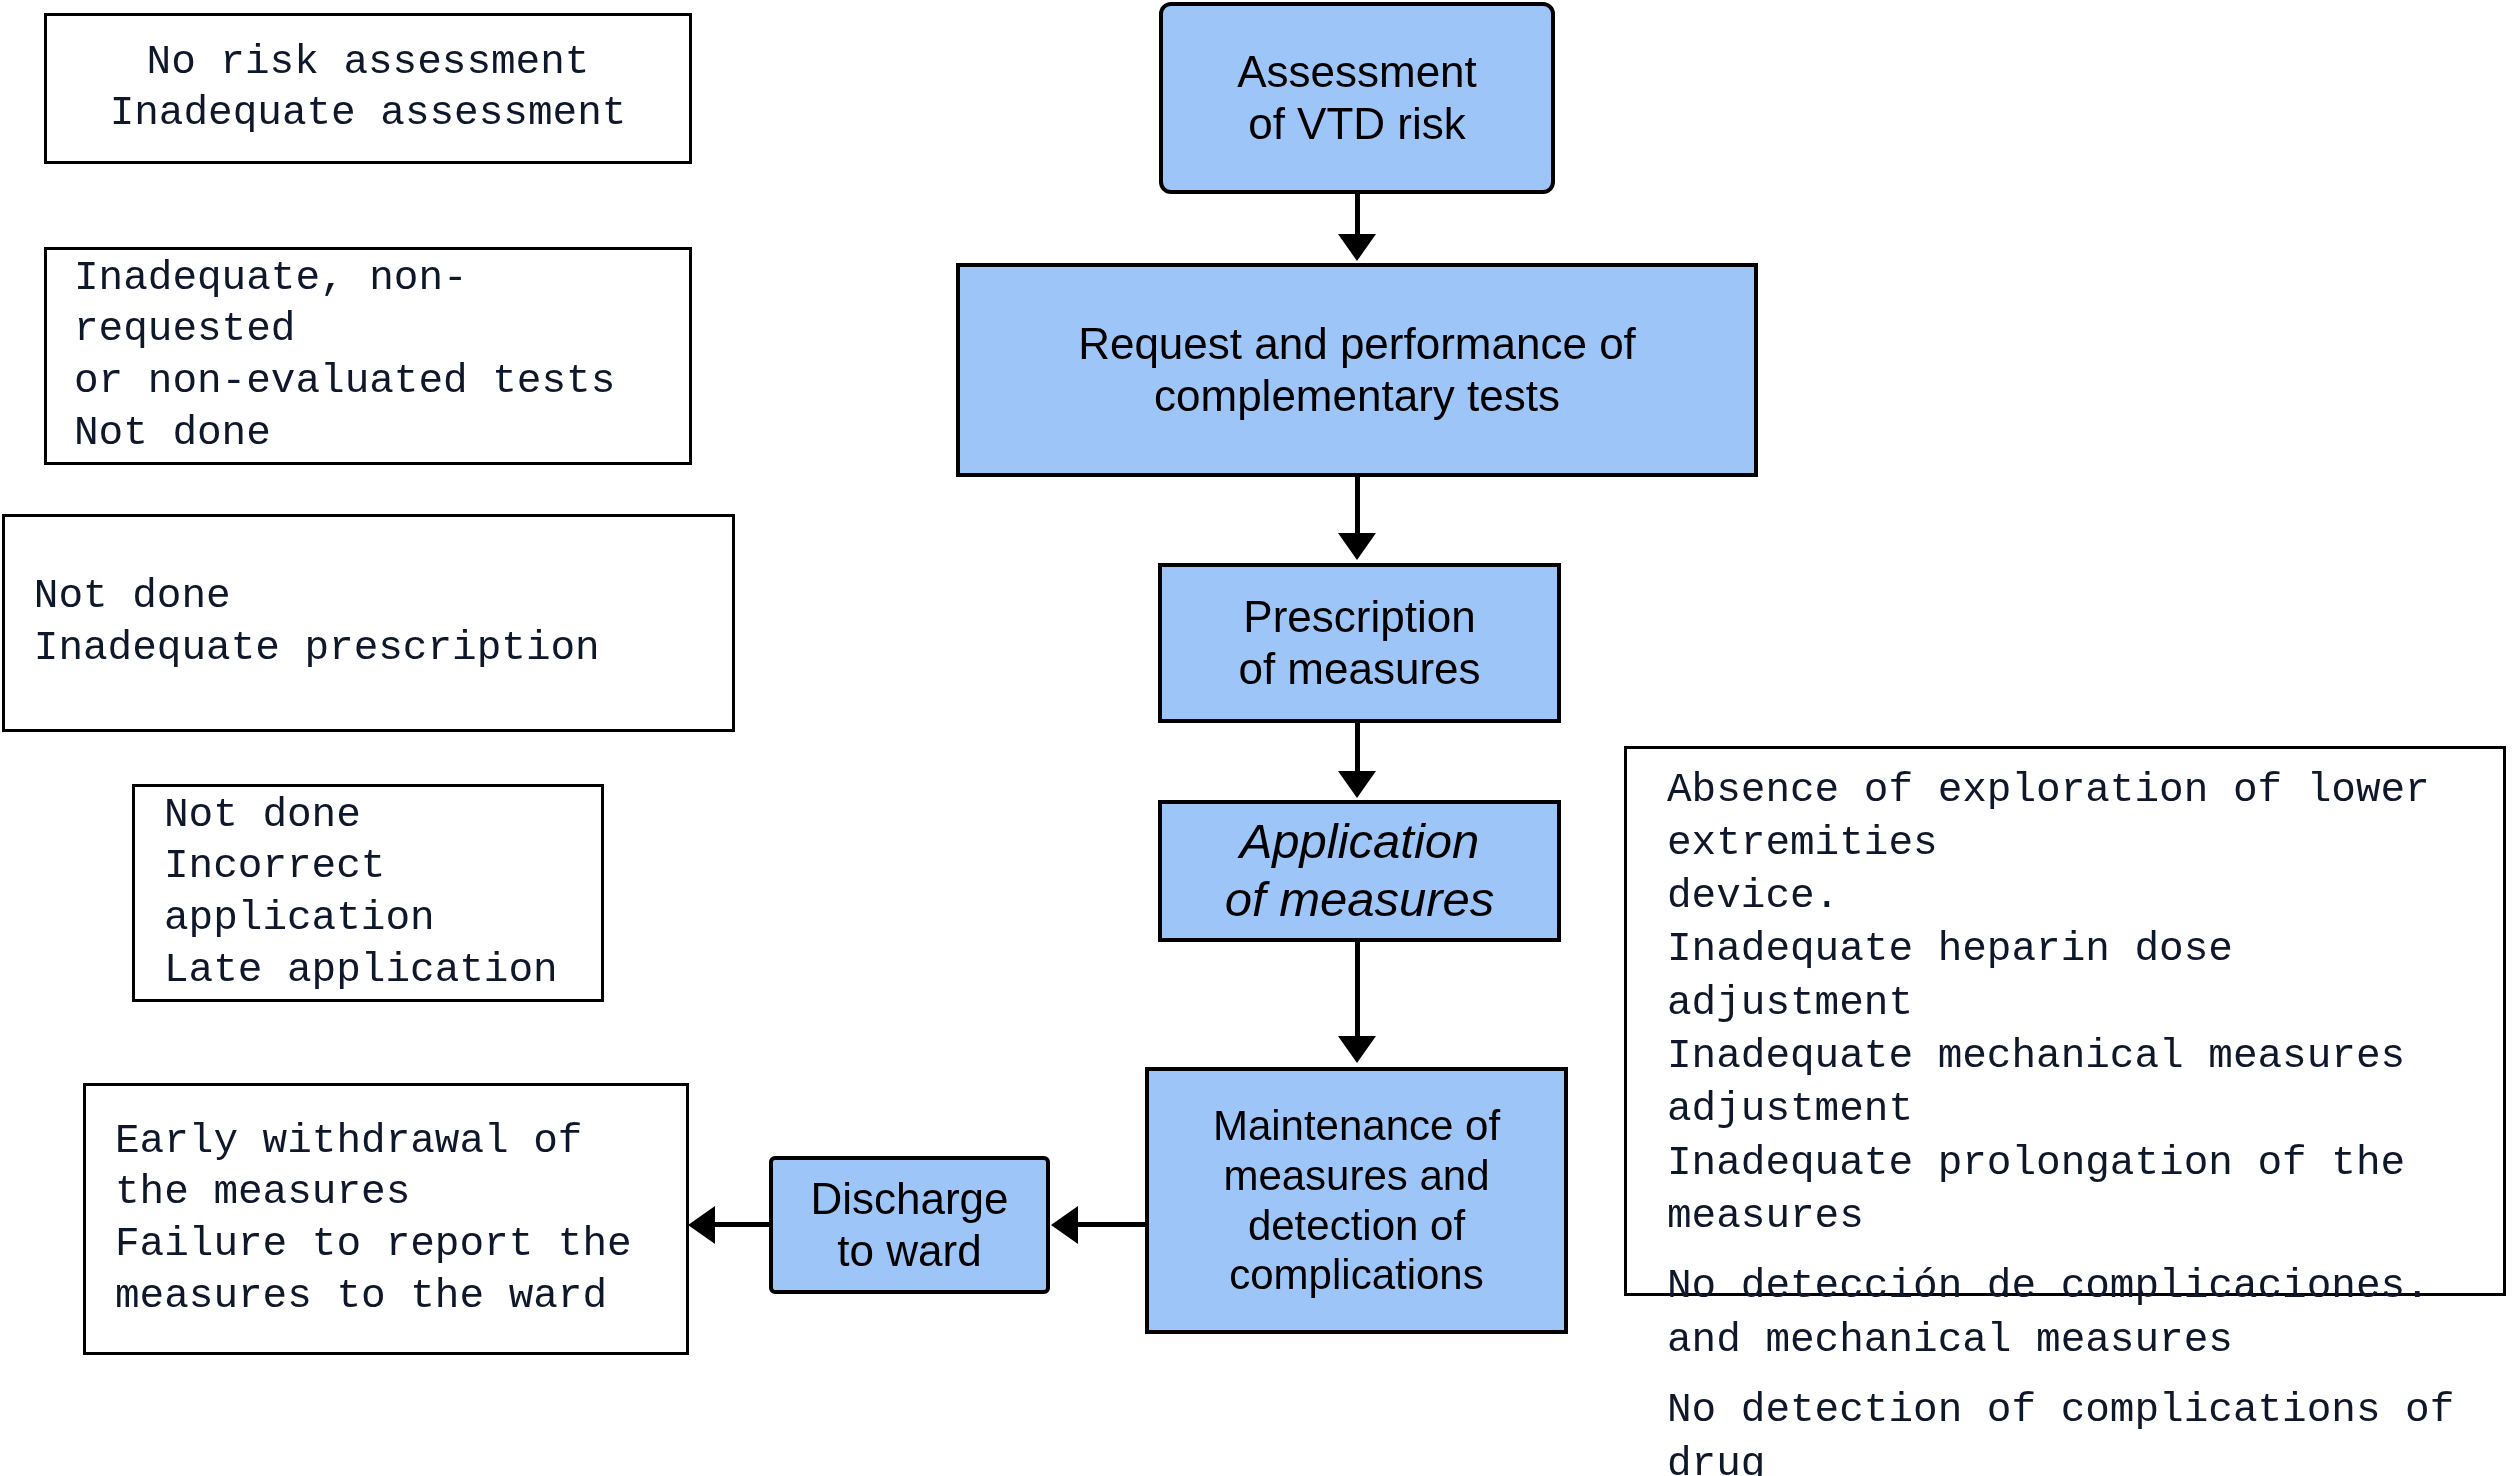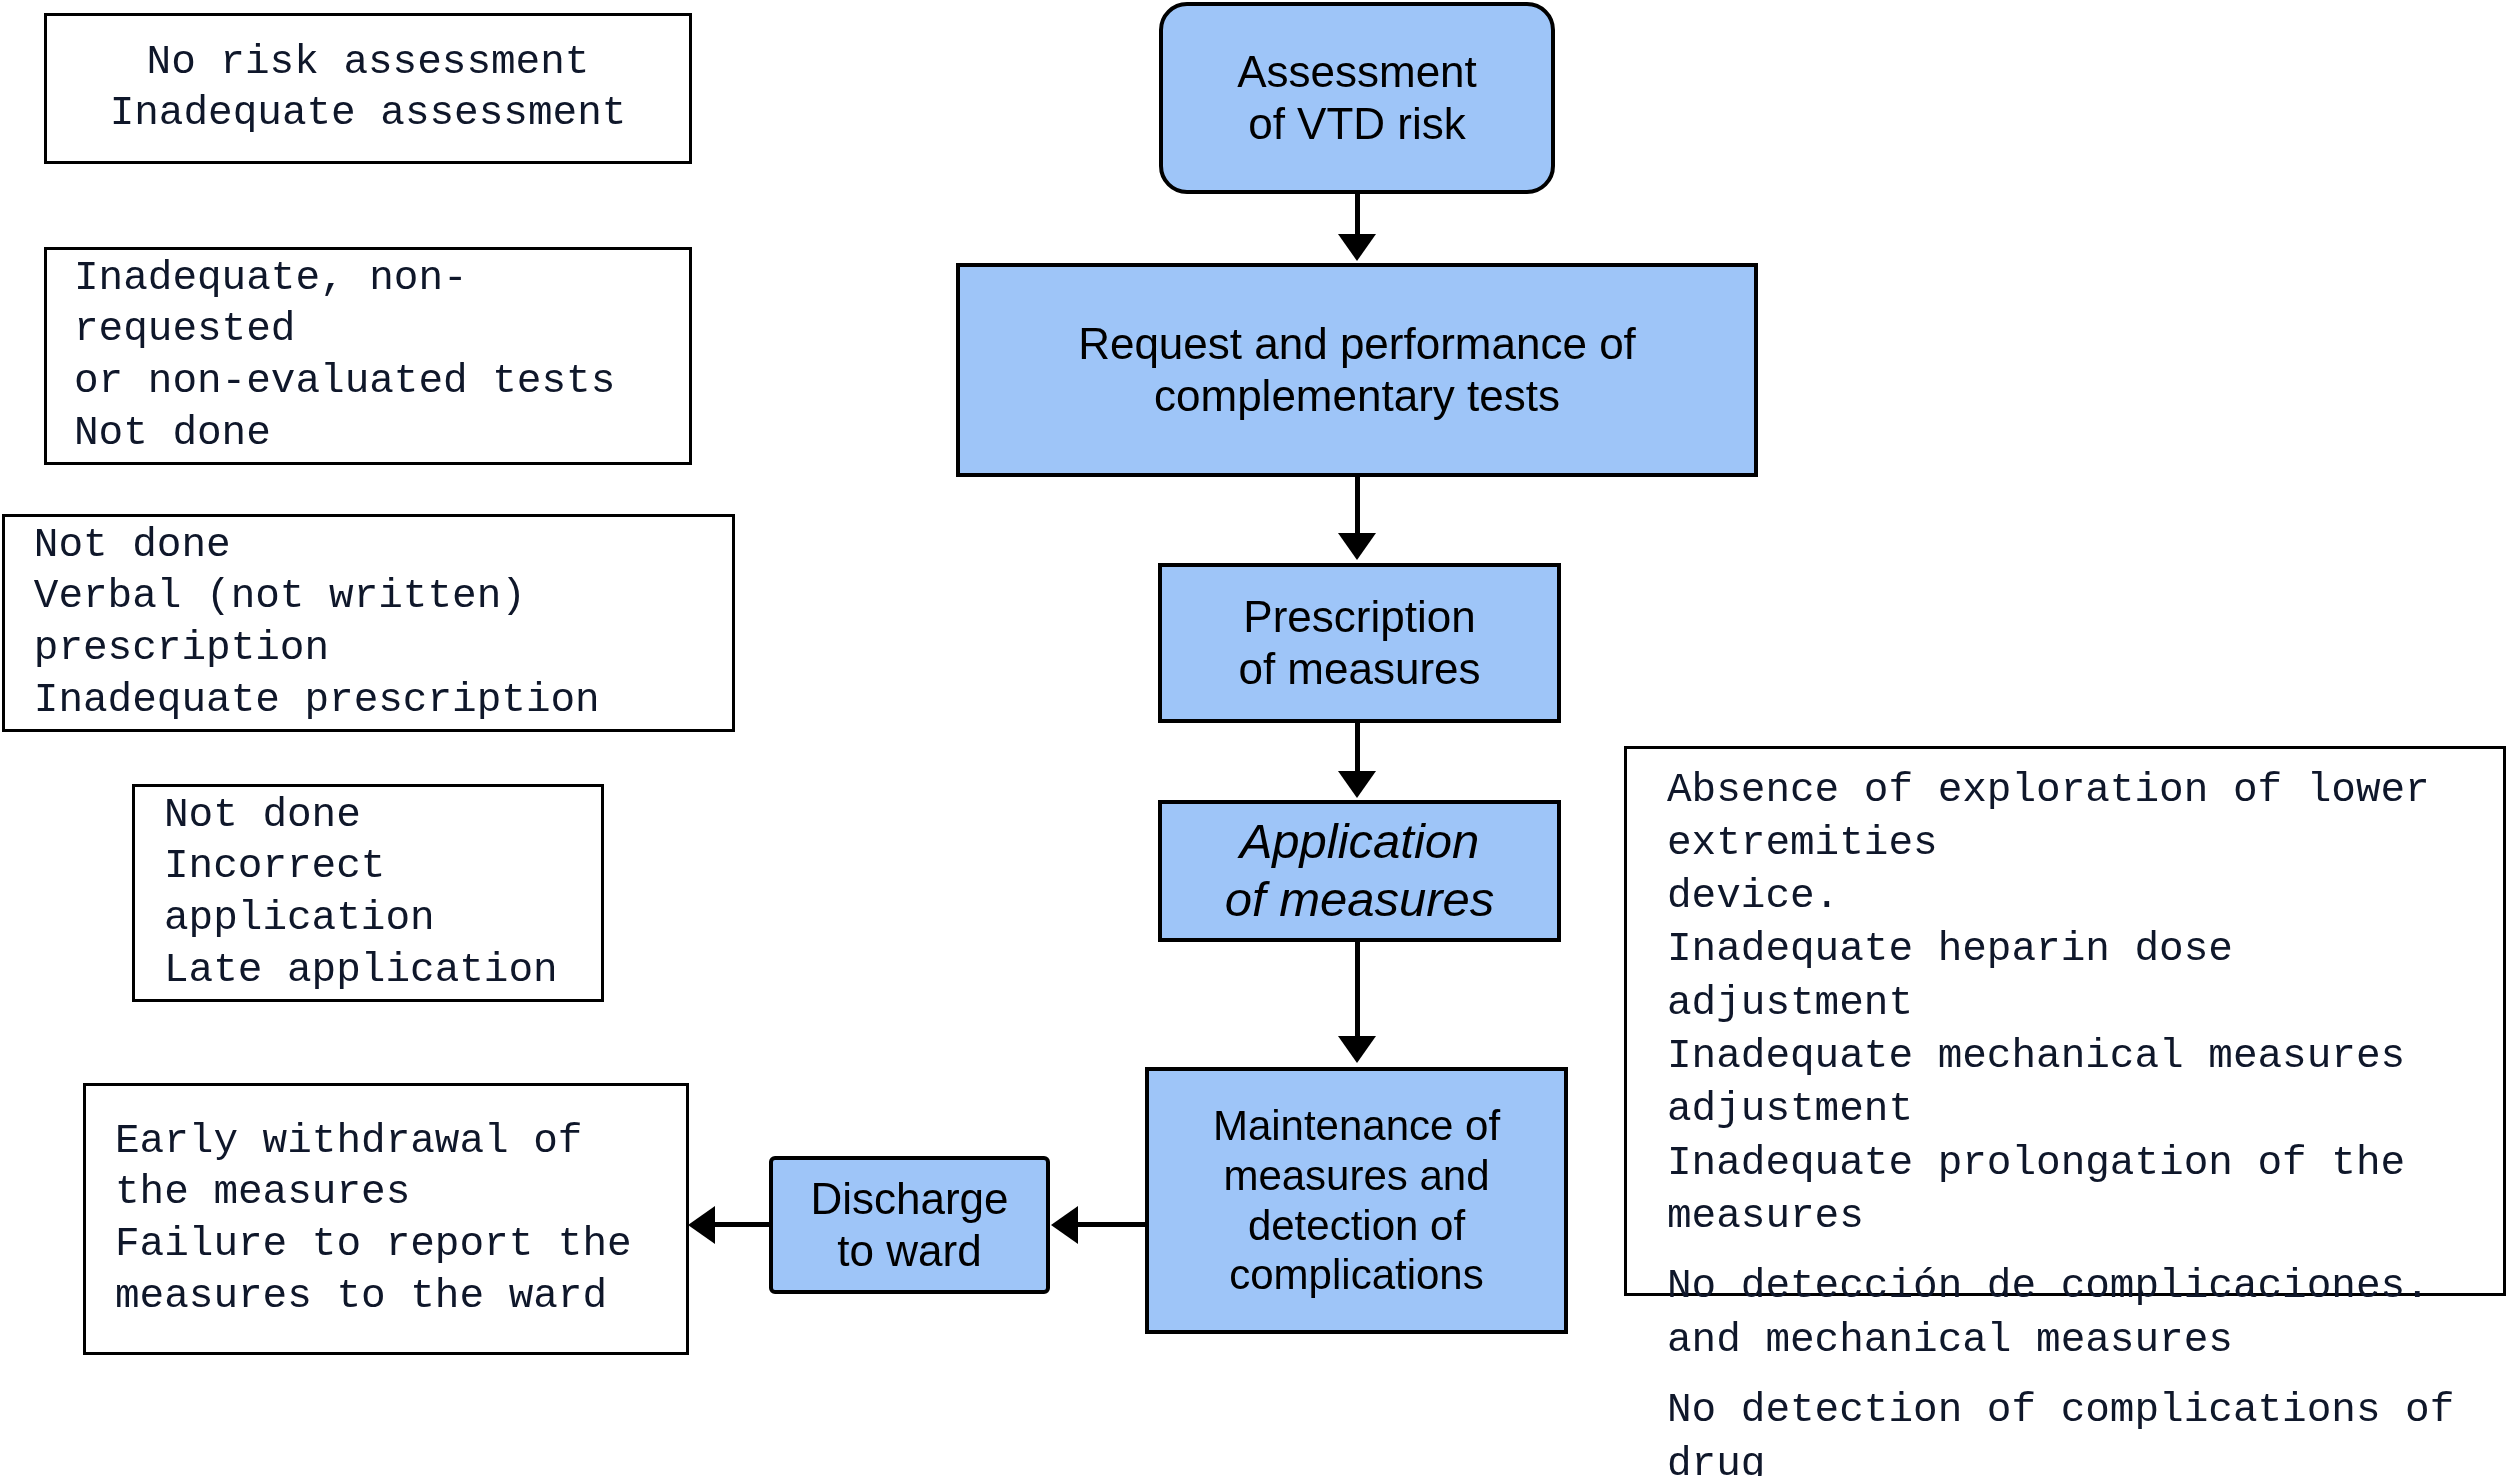--- a/index.html
+++ b/index.html
@@ -28,21 +28,21 @@
     text-align: center;
     color: #000000;
     line-height: 1.18;
     white-space: pre-line;
   }
   .flow-node {
     background: #9EC5F8;
     border: 4.5px solid #000000;
   }
   .flow-node.rounded {
-    border-radius: 28px;
+    border-radius: 12px;
   }
   .note-box {
     position: absolute;
     box-sizing: border-box;
     background: #ffffff;
     border: 3.6px solid #000000;
     display: flex;
     flex-direction: column;
     justify-content: center;
     color: #0f172a;
@@ -93,21 +93,20 @@
   </div>
 
   <div class="note-box lefty" style="left:44px; top:247px; width:648px; height:218px; font-size:41px; line-height:1.26; padding:7.3px 27px;">
     <span class="note-line">Inadequate, non-requested</span>
     <span class="note-line">or non-evaluated tests</span>
     <span class="note-line">Not done</span>
   </div>
 
   <div class="note-box lefty" style="left:1.8px; top:514px; width:733px; height:218px; font-size:41px; line-height:1.26; padding:7.3px 29px;">
     <span class="note-line">Not done</span>
-    <span class="note-line">Verbal (not written) prescription</span>
     <span class="note-line">Inadequate prescription</span>
   </div>
 
   <div class="note-box lefty" style="left:132px; top:784px; width:472px; height:218px; font-size:41px; line-height:1.26; padding:7.3px 29px;">
     <span class="note-line">Not done</span>
     <span class="note-line">Incorrect application</span>
     <span class="note-line">Late application</span>
   </div>
 
   <div class="note-box lefty" style="left:83px; top:1083px; width:606px; height:272px; font-size:41px; line-height:1.26; padding:7.3px 29px;">

